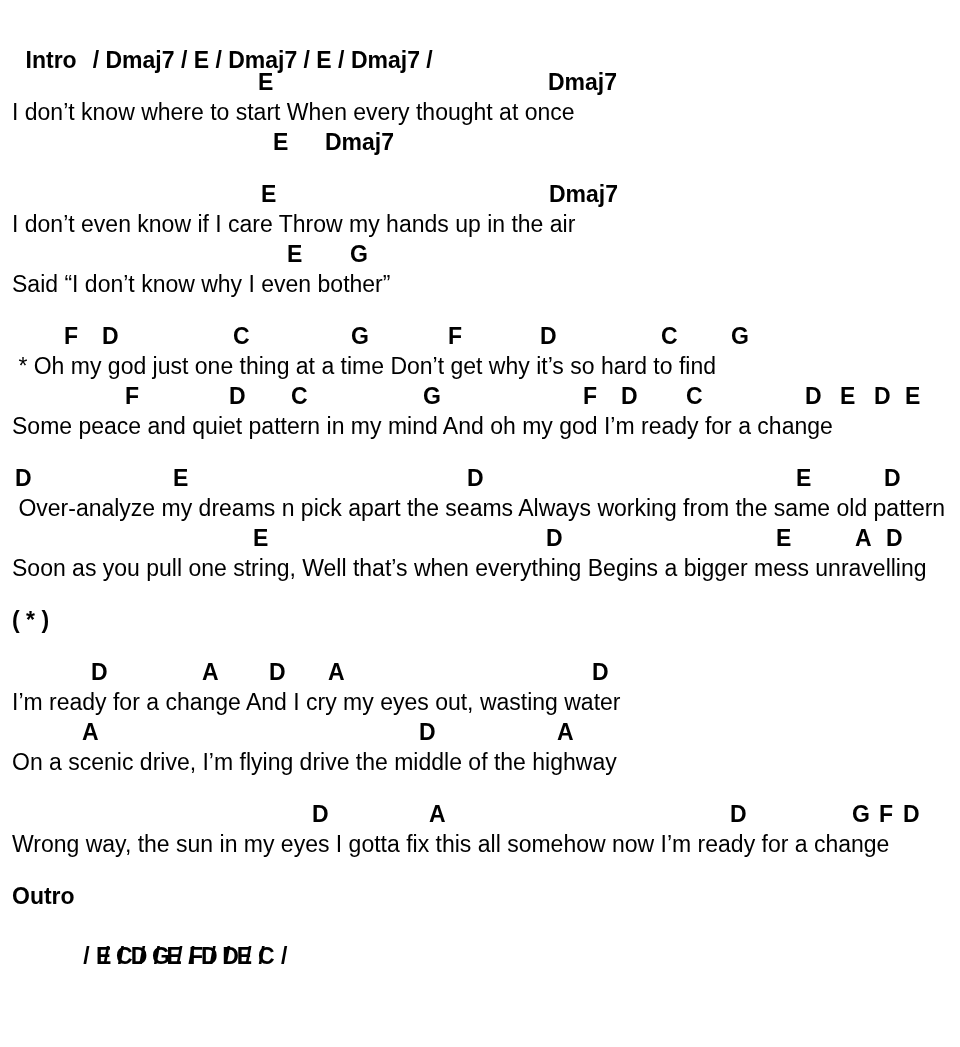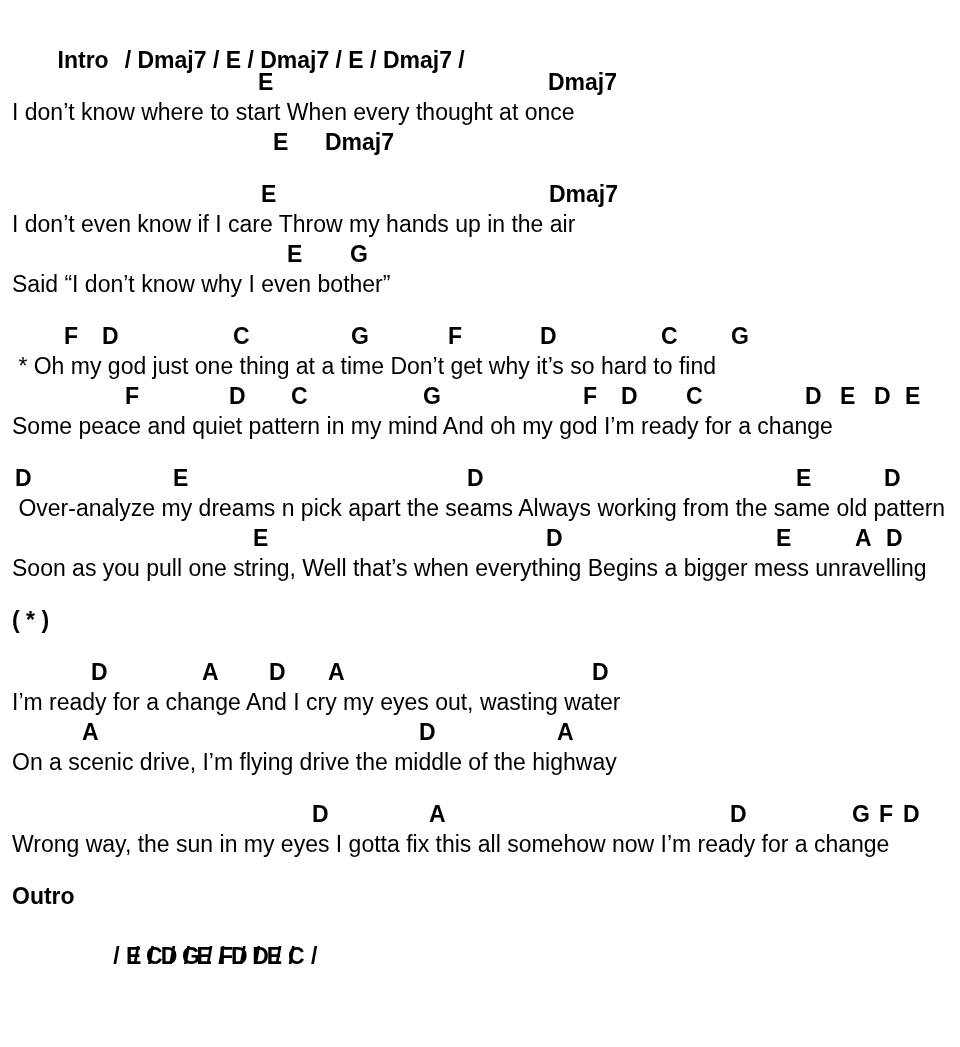--- a/index.html
+++ b/index.html
@@ -21,39 +21,38 @@
     overflow: hidden;
   }
   .line {
     position: relative;
     height: 30px;
     white-space: pre;
   }
   .bold { font-weight: bold; }
   .section { margin-bottom: 22px; }
   .intro-line {
-    padding-left: 12px;
+    padding-left: 0;
     margin-bottom: 22px;
     font-weight: bold;
-    margin-left: 20px;
   }
   .intro-label { margin-right: 16px; }
   .chord {
     position: absolute;
     top: 0;
     font-weight: bold;
   }
   .lyric-line { padding-left: 12px; }
   .marker-line {
     padding-left: 12px;
     font-weight: bold;
   }
   .outro-line {
     position: relative;
-    padding-left: 75px;
+    padding-left: 45px;
     font-weight: bold;
   }
   .outro-label {
     position: absolute;
     left: 12px;
     top: 0;
   }
   .outro-first-chords { margin-left: 20px; }
 </style>
 </head>

